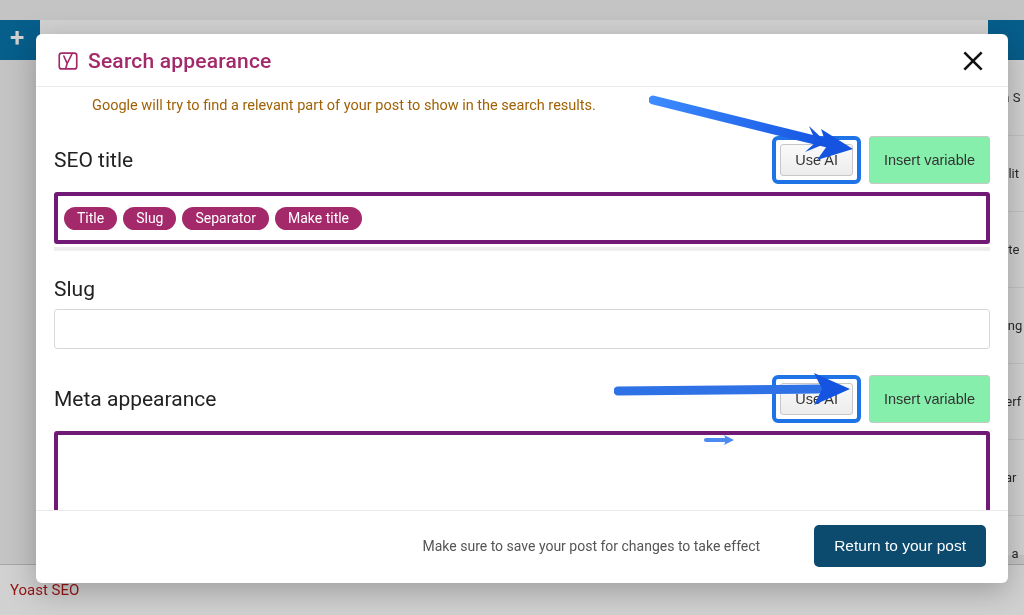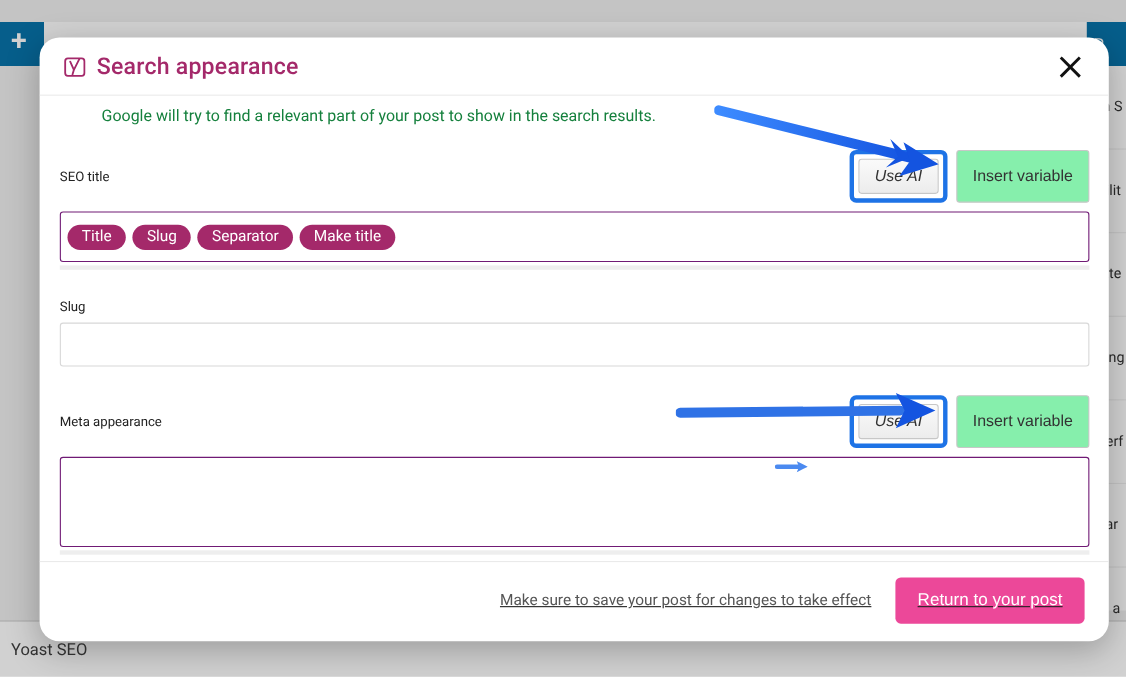--- a/index.html
+++ b/index.html
@@ -67,35 +67,35 @@
   }
   .bg-bottom {
     position:absolute;
     left:0; right:0; bottom:0;
     height:50px;
     background:#ffffff;
     border-top:1px solid #ccc;
     line-height:50px;
     padding-left:10px;
     font-size:15px;
-    color:#404040;
+    color:#b91c1c;
   }
 
   .dim {
     position:absolute; inset:0;
     background:rgba(0,0,0,0.18);
   }
 
   
   .modal {
     position:absolute;
     left:36px; right:16px;
     top:34px; bottom:32px;
     background:#ffffff;
-    border-radius:18px;
+    border-radius:6px;
     box-shadow:0 8px 30px rgba(0,0,0,0.25);
     display:flex;
     flex-direction:column;
     overflow:hidden;
   }
   .modal-header {
     display:flex;
     align-items:center;
     justify-content:space-between;
     padding:14px 22px 12px 22px;
@@ -124,36 +124,36 @@
   }
 
   .modal-body{
     padding:8px 18px 0 18px;
     overflow:auto;
     flex:1;
   }
 
   .intro{
     font-size:14.5px;
-    color:#15803d;
+    color:#a16207;
     margin:2px 0 22px 38px;
   }
 
   .field-block{
     margin-bottom:26px;
     position:relative;
   }
   .field-row{
     display:flex;
     align-items:center;
     justify-content:space-between;
     margin-bottom:8px;
   }
   .field-label{
-    font-size:12px;
+    font-size:21px;
     color:#222;
   }
   .btn-group{
     display:flex;
     align-items:stretch;
     gap:8px;
   }
 
   .btn{
     font-size:14.5px;
@@ -169,25 +169,24 @@
   }
 
   .ai-highlight{
     border:4px solid #1e73e6;
     border-radius:6px;
     padding:4px;
     display:inline-flex;
   }
   .ai-highlight .btn{
     margin:0;
-    font-style:italic;
   }
 
   .field-input{
-    border:1px solid #701a75;
+    border:4px solid #701a75;
     border-radius:3px;
     min-height:36px;
     padding:4px 6px;
     display:flex;
     align-items:center;
     flex-wrap:wrap;
     gap:6px;
     background:#fff;
   }
   .field-input.tall{ min-height:72px; align-items:flex-start; }
@@ -216,35 +215,35 @@
     font-size:15px;
     box-sizing:border-box;
   }
 
   .modal-footer{
     border-top:1px solid #eaeaea;
     padding:14px 22px 16px 22px;
     display:flex;
     align-items:center;
     justify-content:flex-end;
-    gap:22px;
-    text-decoration:underline;
+    gap:6px;
   }
   .footer-note{
     font-size:14px;
     color:#555;
   }
   .primary-btn{
-    background:#ec4899;
+    background:#0c4a6e;
     color:#fff;
     border:none;
     font-size:15.5px;
     padding:12px 20px;
     border-radius:5px;
     cursor:pointer;
+    margin-left:48px;
   }
 
   
   .arrow{
     position:absolute;
     pointer-events:none;
   }
   .mini-arrow{
     position:absolute;
     pointer-events:none;

